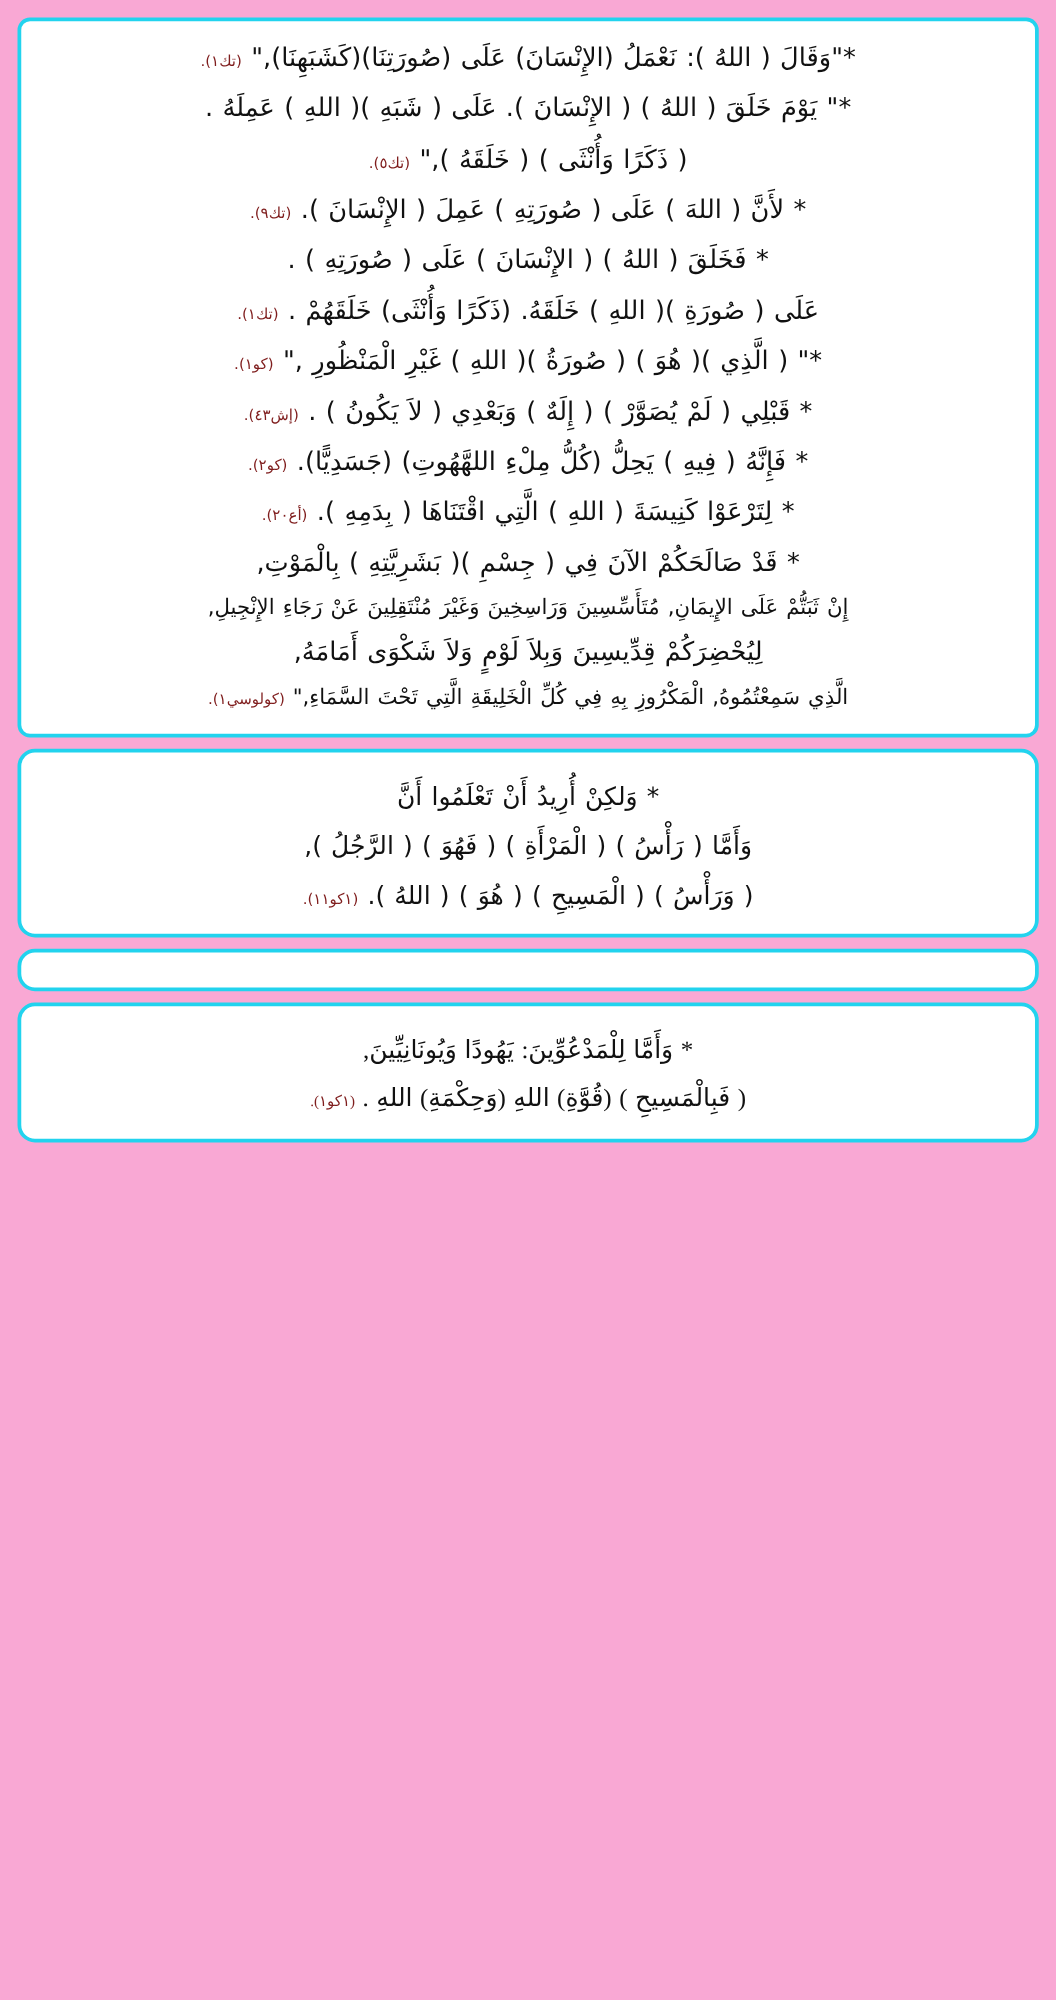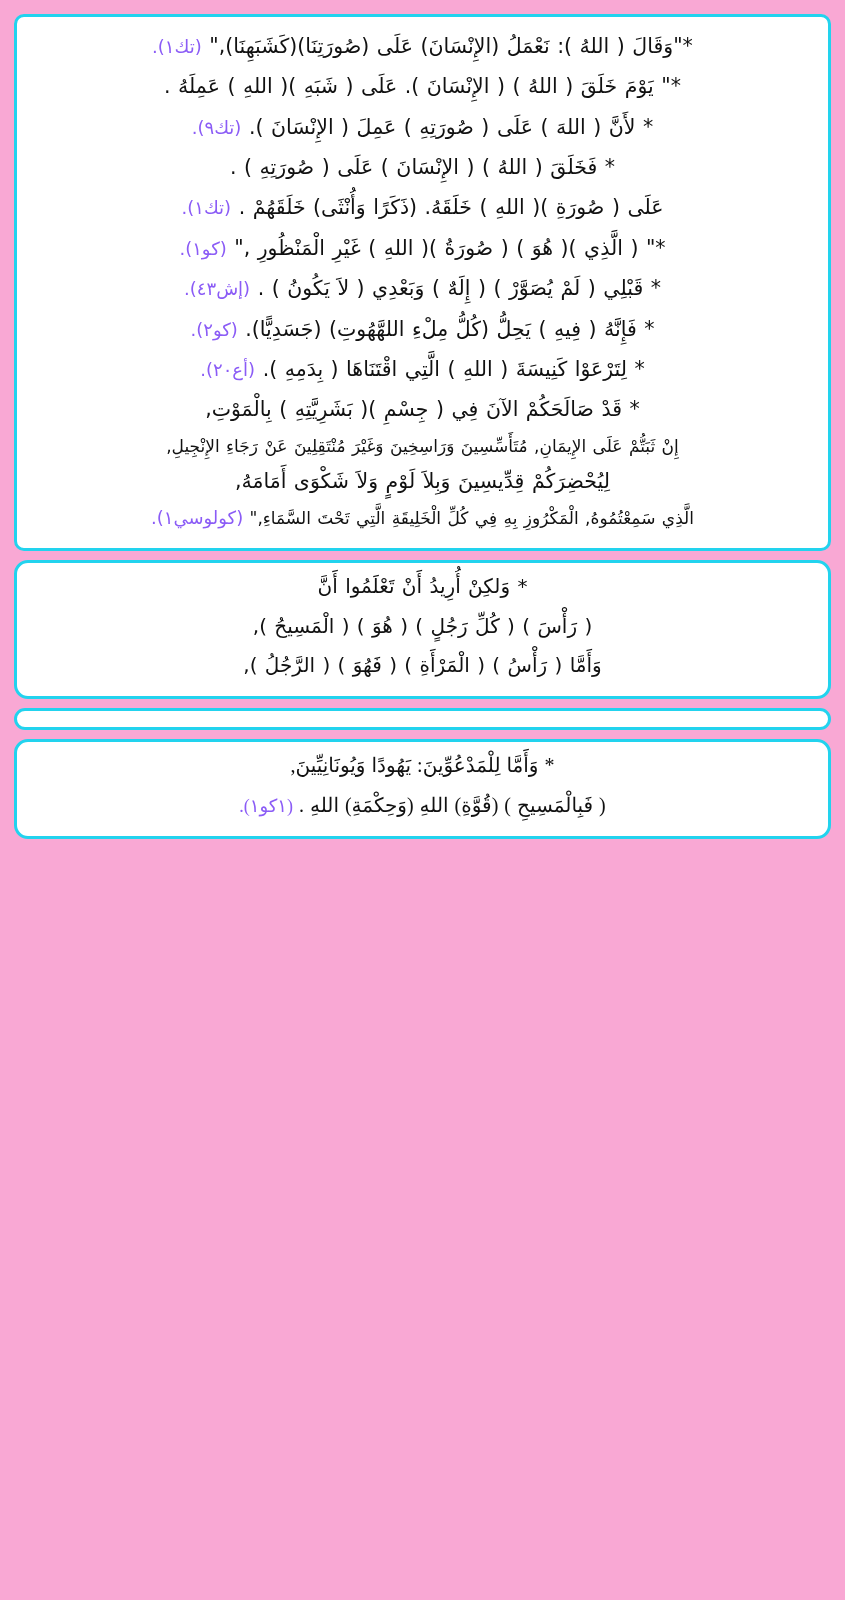--- a/index.html
+++ b/index.html
@@ -20,77 +20,78 @@
     background: #f9a8d4;
     display: flex;
     flex-direction: column;
     gap: 9px;
   }
   .panel {
     background: #ffffff;
     border: 3px solid #22d3ee;
     border-radius: 14px;
     box-sizing: border-box;
-    padding: 4px 14px 12px 14px;
+    padding: 16px 14px 12px 14px;
   }
   .panel.main {
     border-radius: 10px;
     padding: 10px 16px 14px 16px;
     flex: 0 0 auto;
   }
   .line {
     direction: rtl;
     text-align: center;
     color: #111111;
     font-size: 20.5px;
     line-height: 1.92;
     white-space: normal;
     word-spacing: 1px;
   }
   .line.small {
     font-size: 17px;
     line-height: 1.78;
   }
   .ref {
-    font-size: 18px;
-    color: #8b5cf6;
+    font-size: 12px;
+    color: #7f1d1d;
     white-space: nowrap;
   }
   .panel .line + .line {
     margin-top: 1px;
   }
   .panel.p2 .line { font-size: 20px; }
   .panel.p3 .line { font-size: 17.5px; line-height: 1.75; }
   .panel.p4 .line { font-size: 20px; font-family: Liberation Serif, serif; }
 </style>
 </head>
 <body>
 
 <div class="page">
 
   <div class="panel main">
     <div class="line"><span>*"وَقَالَ ( اللهُ ): نَعْمَلُ (الإِنْسَانَ) عَلَى (صُورَتِنَا)(كَشَبَهِنَا),"</span> <span class="ref">(تك١).</span></div>
     <div class="line"><span>*" يَوْمَ خَلَقَ ( اللهُ ) ( الإِنْسَانَ ). عَلَى ( شَبَهِ )( اللهِ ) عَمِلَهُ .</span></div>
+    <div class="line"><span>( ذَكَرًا وَأُنْثَى ) ( خَلَقَهُ ),"</span> <span class="ref">(تك٥).</span></div>
     <div class="line"><span>* لأَنَّ ( اللهَ ) عَلَى ( صُورَتِهِ ) عَمِلَ ( الإِنْسَانَ ).</span> <span class="ref">(تك٩).</span></div>
     <div class="line"><span>* فَخَلَقَ ( اللهُ ) ( الإِنْسَانَ ) عَلَى ( صُورَتِهِ ) .</span></div>
     <div class="line"><span>عَلَى ( صُورَةِ )( اللهِ ) خَلَقَهُ. (ذَكَرًا وَأُنْثَى) خَلَقَهُمْ .</span> <span class="ref">(تك١).</span></div>
     <div class="line"><span>*" ( الَّذِي )( هُوَ ) ( صُورَةُ )( اللهِ ) غَيْرِ الْمَنْظُورِ ,"</span> <span class="ref">(كو١).</span></div>
     <div class="line"><span>* قَبْلِي ( لَمْ يُصَوَّرْ ) ( إِلَهٌ ) وَبَعْدِي ( لاَ يَكُونُ ) .</span> <span class="ref">(إش٤٣).</span></div>
     <div class="line"><span>* فَإِنَّهُ ( فِيهِ ) يَحِلُّ (كُلُّ مِلْءِ اللهَّهُوتِ) (جَسَدِيًّا).</span> <span class="ref">(كو٢).</span></div>
     <div class="line"><span>* لِتَرْعَوْا كَنِيسَةَ ( اللهِ ) الَّتِي اقْتَنَاهَا ( بِدَمِهِ ).</span> <span class="ref">(أع٢٠).</span></div>
     <div class="line"><span>* قَدْ صَالَحَكُمْ الآنَ فِي ( جِسْمِ )( بَشَرِيَّتِهِ ) بِالْمَوْتِ,</span></div>
     <div class="line small"><span>إِنْ ثَبَتُّمْ عَلَى الإِيمَانِ, مُتَأَسِّسِينَ وَرَاسِخِينَ وَغَيْرَ مُنْتَقِلِينَ عَنْ رَجَاءِ الإِنْجِيلِ,</span></div>
     <div class="line"><span>لِيُحْضِرَكُمْ قِدِّيسِينَ وَبِلاَ لَوْمٍ وَلاَ شَكْوَى أَمَامَهُ,</span></div>
     <div class="line small"><span>الَّذِي سَمِعْتُمُوهُ, الْمَكْرُوزِ بِهِ فِي كُلِّ الْخَلِيقَةِ الَّتِي تَحْتَ السَّمَاءِ,"</span> <span class="ref">(كولوسي١).</span></div>
   </div>
 
   <div class="panel p2">
     <div class="line"><span>* وَلكِنْ أُرِيدُ أَنْ تَعْلَمُوا أَنَّ</span></div>
-    <div class="line"><span>( رَأْسَ ) ( كُلِّ رَجُلٍ ) ( هُوَ ) ( الْمَسِيحُ ),</span></div>
     <div class="line"><span>وَأَمَّا ( رَأْسُ ) ( الْمَرْأَةِ ) ( فَهُوَ ) ( الرَّجُلُ ),</span></div>
+    <div class="line"><span>( وَرَأْسُ ) ( الْمَسِيحِ ) ( هُوَ ) ( اللهُ ).</span> <span class="ref">(١كو١١).</span></div>
   </div>
 
   <div class="panel p3">
   </div>
 
   <div class="panel p4">
     <div class="line"><span>* وَأَمَّا لِلْمَدْعُوِّينَ: يَهُودًا وَيُونَانِيِّينَ,</span></div>
     <div class="line"><span>( فَبِالْمَسِيحِ ) (قُوَّةِ) اللهِ (وَحِكْمَةِ) اللهِ .</span> <span class="ref">(١كو١).</span></div>
   </div>
 

